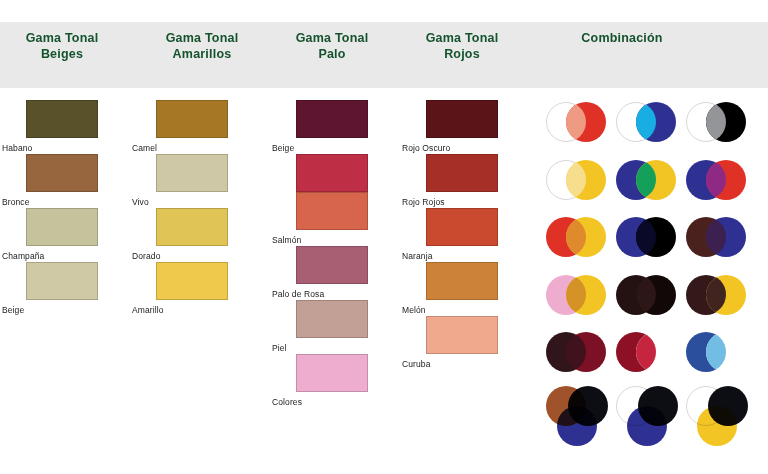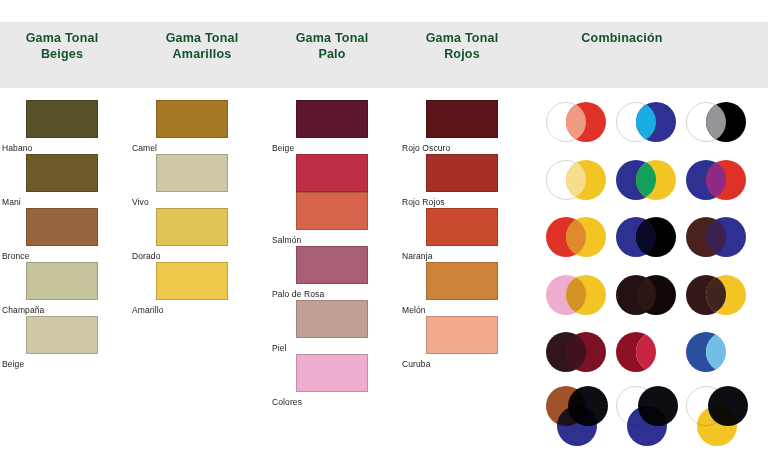--- a/index.html
+++ b/index.html
@@ -78,24 +78,20 @@
       <div class="header-cell" style="left: 402px; width: 120px;"><span>Gama Tonal</span><span class="l2">Rojos</span></div>
       <div class="header-cell" style="left: 562px; width: 120px;"><span>Combinación</span></div>
     </div>
   <div id="columns">
       <div class="column" style="left: 2px;">
         <div class="swatch-group">
           <div class="swatch" style="background: rgb(88, 81, 42);"></div>
           <span class="swatch-label">Habano</span>
         </div>
         <div class="swatch-group">
-          <div class="swatch" style="background: rgb(108, 90, 40);"></div>
-          <span class="swatch-label">Mani</span>
-        </div>
-        <div class="swatch-group">
           <div class="swatch" style="background: rgb(151, 102, 63);"></div>
           <span class="swatch-label">Bronce</span>
         </div>
         <div class="swatch-group">
           <div class="swatch" style="background: rgb(197, 195, 155);"></div>
           <span class="swatch-label">Champaña</span>
         </div>
         <div class="swatch-group">
           <div class="swatch" style="background: rgb(207, 201, 166);"></div>
           <span class="swatch-label">Beige</span>

